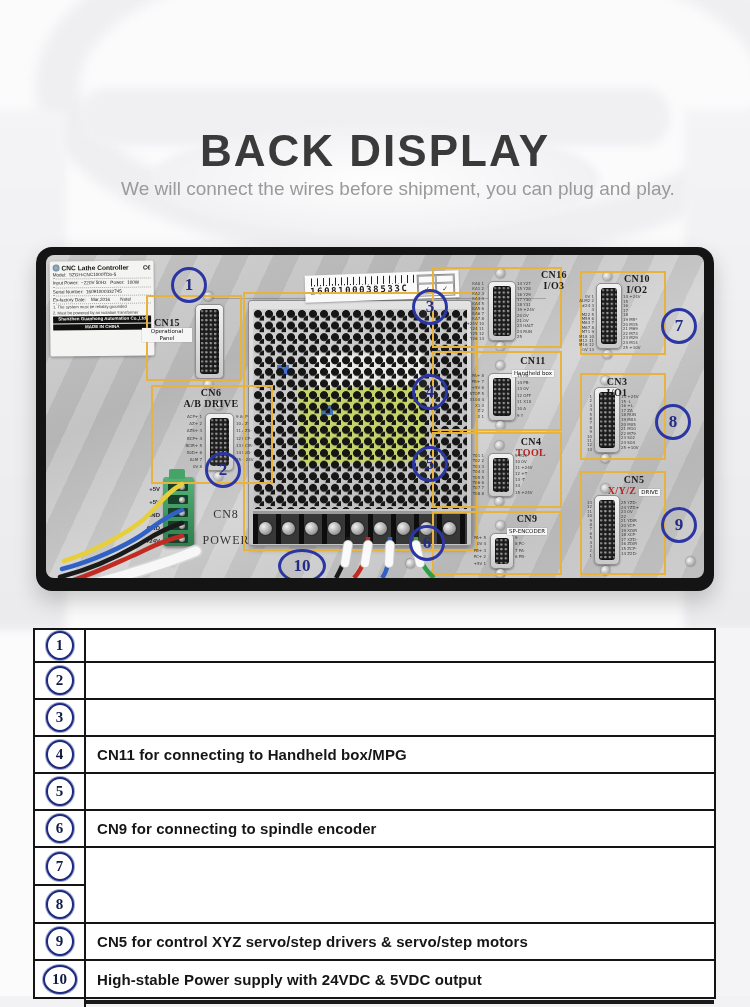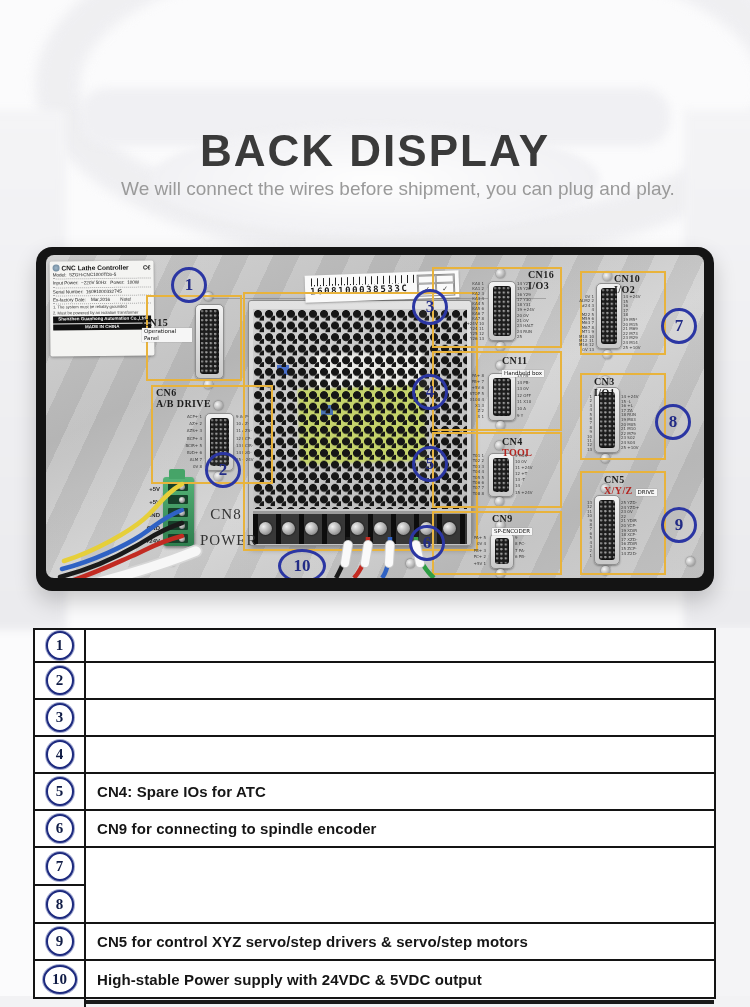--- a/index.html
+++ b/index.html
@@ -34,21 +34,21 @@
   .dsub{position:absolute;background:linear-gradient(#f2f2f2,#c9c9c9);border:1px solid #8f8f8f;
         border-radius:5px;box-shadow:0 1px 2px rgba(0,0,0,.35);z-index:3;}
   .dsub .pinfield{position:absolute;left:4px;right:4px;top:4px;bottom:4px;background:#1d1d1d;border-radius:3px;
         background-image:radial-gradient(circle at 2px 2px,#9a9a9a 0.9px,rgba(0,0,0,0) 1.5px);
         background-size:4.4px 4.6px;box-shadow:inset 0 0 3px #000;}
   .screw{position:absolute;width:9px;height:9px;border-radius:50%;z-index:3;
         background:radial-gradient(circle at 35% 35%,#f6f6f6,#b9b9b9 55%,#7c7c7c);
         box-shadow:0 0 2px rgba(0,0,0,.6);}
   .hex{border-radius:2px;}
   .cnlabel{position:absolute;z-index:4;font-family:"Liberation Serif",serif;font-weight:bold;
-           font-size:10px;color:#1d1d1d;letter-spacing:.4px;line-height:11px;}
+           font-size:10px;color:#1d1d1d;letter-spacing:.4px;text-align:center;line-height:11px;}
   .red{color:#b4231f;}
   .substicker{display:inline-block;background:#f6f6f6;color:#111;font-family:"DejaVu Sans",sans-serif;
            font-weight:normal;font-size:5.5px;letter-spacing:0;padding:0 2px;line-height:7px;
            box-shadow:0 0 1px #8a8a8a;}
   .pins{position:absolute;z-index:4;font-family:"DejaVu Sans",sans-serif;font-size:4px;
         color:#3c3c3c;white-space:pre-line;}
   .pins.l{text-align:right;}
   .pins.r{text-align:left;}
   
   .plate{position:absolute;left:4px;top:6px;width:104px;height:95px;background:#f4f4f2;border-radius:2px;
@@ -75,21 +75,21 @@
   
   .term{position:absolute;left:117px;top:222px;width:31px;height:69px;background:linear-gradient(#55b377,#2e7e4e);
         border-radius:3px;z-index:3;box-shadow:1px 2px 3px rgba(0,0,0,.4);}
   .term:before{content:"";position:absolute;left:6px;top:-8px;width:16px;height:10px;background:#46a468;border-radius:2px 2px 0 0;}
   .term .slot{position:absolute;left:5px;width:20px;height:9px;background:#17402a;border-radius:1px;}
   .term .slot i{position:absolute;left:11px;top:1.5px;width:6px;height:6px;border-radius:50%;
         background:radial-gradient(circle at 35% 35%,#eee,#999 60%,#555);}
   .termlabels{position:absolute;left:78px;top:228px;width:36px;z-index:4;text-align:right;
         font-size:6px;font-weight:bold;color:#2c2c2c;line-height:13px;white-space:pre-line;}
   .cn8label{position:absolute;left:154px;top:240px;width:52px;z-index:4;text-align:center;
-        font-family:"Liberation Serif",serif;font-size:15px;letter-spacing:1px;color:#333;line-height:13px;
+        font-family:"Liberation Serif",serif;font-size:12px;letter-spacing:1px;color:#333;line-height:13px;
         white-space:pre-line;}
   
   .psu{position:absolute;left:202px;top:45px;width:222px;height:244px;z-index:2;
        background:linear-gradient(#e2e2e2,#c4c4c4);border:1px solid #8d8d8d;border-radius:3px;
        box-shadow:2px 3px 6px rgba(0,0,0,.35);}
   .grille{position:absolute;left:4px;top:8px;width:214px;height:200px;background:linear-gradient(150deg,#d0d0d0,#bdbdbd);}
   .grille .lbl{position:absolute;left:46px;top:78px;width:126px;height:76px;background:rgba(196,214,84,.8);
        transform:rotate(-2deg);filter:blur(1px);}
   .grille .lbl2{position:absolute;left:60px;top:44px;width:110px;height:34px;background:rgba(244,244,240,.75);
        transform:rotate(-2deg);filter:blur(1px);}
@@ -520,26 +520,26 @@
   </div>
   <div class="trow" style="height:35px;">
     <div class="c1">
         <div class="lc">3</div>
       </div>
   </div>
   <div class="trow" style="height:35px;">
     <div class="c1">
         <div class="lc">4</div>
       </div>
+    <div class="c2">CN11 for connecting to Handheld box/MPG</div>
   </div>
   <div class="trow" style="height:35px;">
     <div class="c1">
         <div class="lc">5</div>
       </div>
-    <div class="c2">CN4: Spare IOs for ATC</div>
   </div>
   <div class="trow" style="height:35px;">
     <div class="c1">
         <div class="lc">6</div>
       </div>
     <div class="c2">CN9 for connecting to spindle encoder</div>
   </div>
   <div class="trow" style="height:74px;">
     <div class="mcol">
       <div class="mcell top">

